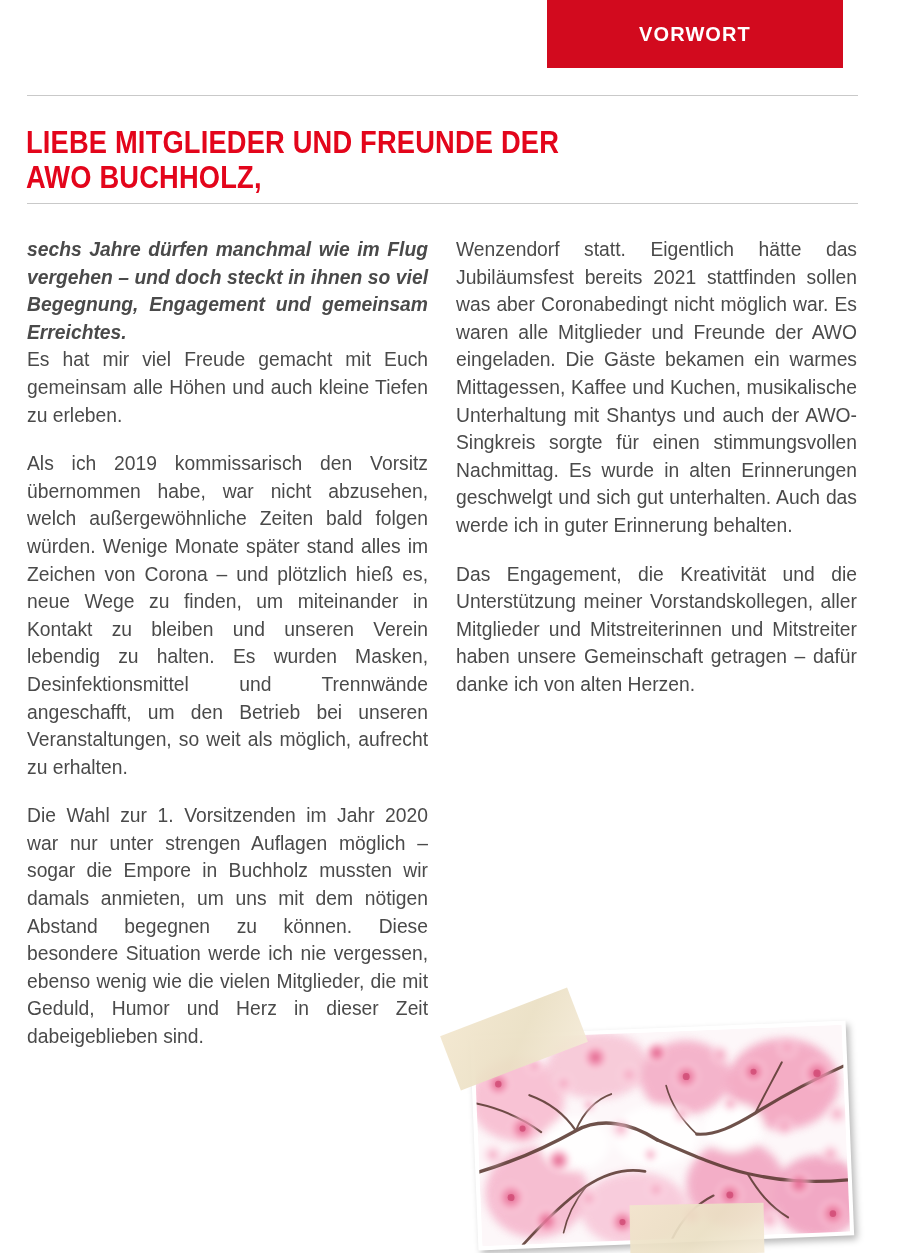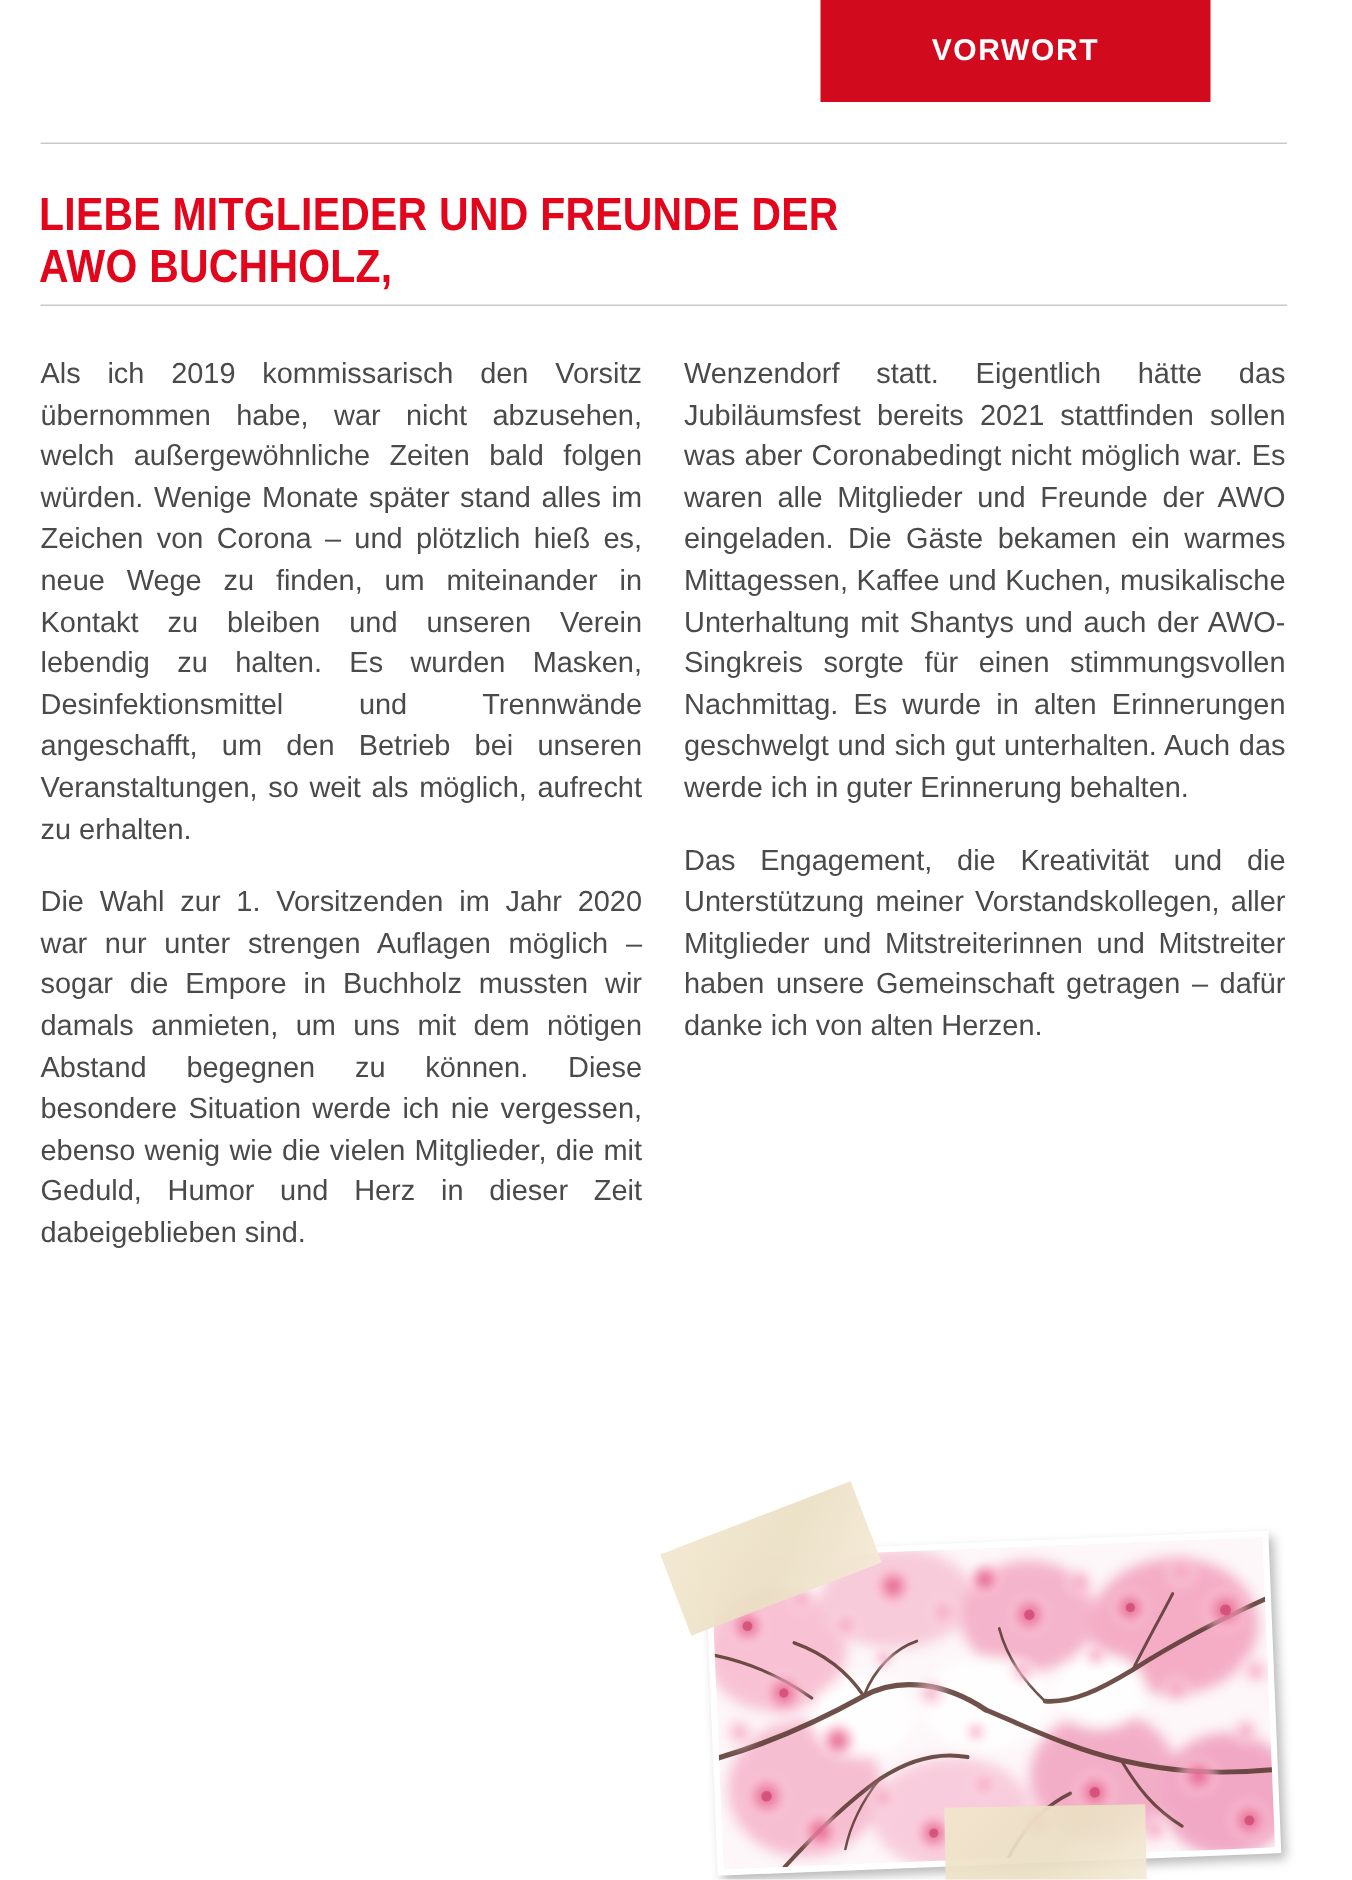--- a/index.html
+++ b/index.html
@@ -13,21 +13,21 @@
     font-family: "Liberation Sans", sans-serif;
     overflow: hidden;
     position: relative;
   }
 
   
   .header-band {
     position: absolute;
     left: 547px;
     top: 0;
-    width: 260px;
+    width: 296px;
     height: 68px;
     background: #D20A1E;
     display: flex;
     align-items: center;
     justify-content: center;
   }
   .header-band-label {
     color: #ffffff;
     font-size: 20px;
     font-weight: bold;
@@ -155,20 +155,22 @@
 <div class="rule rule-bottom"></div>
 
 <h1 class="page-title">
   <span class="tl">LIEBE MITGLIEDER UND FREUNDE DER</span>
   <span class="tl">AWO BUCHHOLZ,</span>
 </h1>
 
 <div class="columns">
 
   <div class="col">
+    <p class="lead">sechs Jahre dürfen manchmal wie im Flug vergehen – und doch steckt in ihnen so viel Begegnung, Engagement und gemeinsam Erreichtes.</p>
+    <p class="lead-follow">Es hat mir viel Freude gemacht mit Euch gemeinsam alle Höhen und auch kleine Tiefen zu erleben.</p>
     <p>Als ich 2019 kommissarisch den Vorsitz übernommen habe, war nicht abzusehen, welch außergewöhnliche Zeiten bald folgen würden. Wenige Monate später stand alles im Zeichen von Corona – und plötzlich hieß es, neue Wege zu finden, um miteinander in Kontakt zu bleiben und unseren Verein lebendig zu halten. Es wurden Masken, Desinfektionsmittel und Trennwände angeschafft, um den Betrieb bei unseren Veranstaltungen, so weit als möglich, aufrecht zu erhalten.</p>
     <p>Die Wahl zur 1. Vorsitzenden im Jahr 2020 war nur unter strengen Auflagen möglich – sogar die Empore in Buchholz mussten wir damals anmieten, um uns mit dem nötigen Abstand begegnen zu können. Diese besondere Situation werde ich nie vergessen, ebenso wenig wie die vielen Mitglieder, die mit Geduld, Humor und Herz in dieser Zeit dabeigeblieben sind.</p>
   </div>
 
   <div class="col">
     <p>Wenzendorf statt. Eigentlich hätte das Jubiläumsfest bereits 2021 stattfinden sollen was aber Coronabedingt nicht möglich war. Es waren alle Mitglieder und Freunde der AWO eingeladen. Die Gäste bekamen ein warmes Mittagessen, Kaffee und Kuchen, musikalische Unterhaltung mit Shantys und auch der AWO-Singkreis sorgte für einen stimmungsvollen Nachmittag. Es wurde in alten Erinnerungen geschwelgt und sich gut unterhalten. Auch das werde ich in guter Erinnerung behalten.</p>
     <p>Das Engagement, die Kreativität und die Unterstützung meiner Vorstandskollegen, aller Mitglieder und Mitstreiterinnen und Mitstreiter haben unsere Gemeinschaft getragen – dafür danke ich von alten Herzen.</p>
   </div>
 
 </div>

